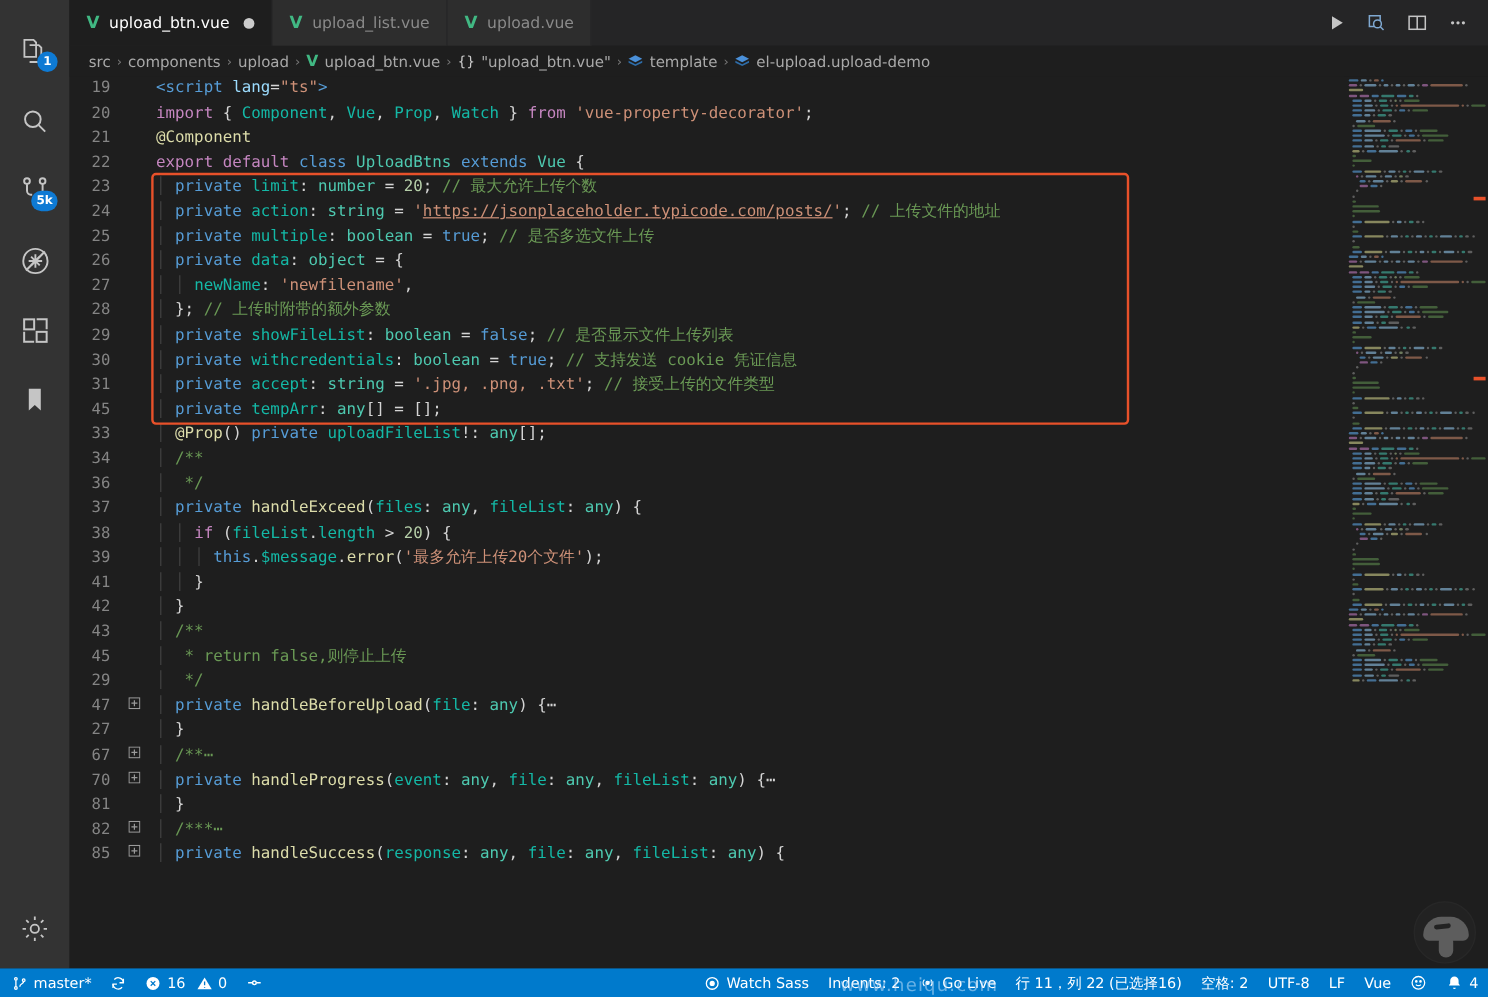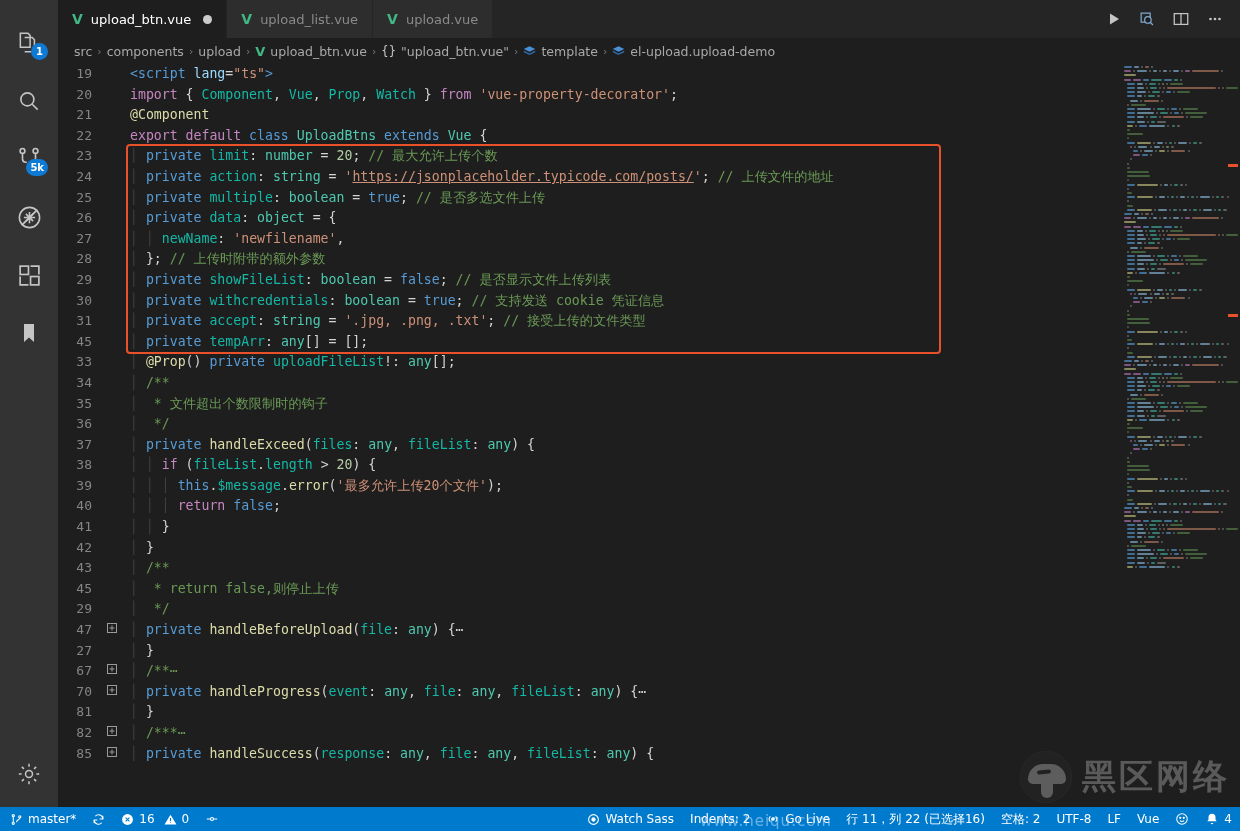--- a/index.html
+++ b/index.html
@@ -388,26 +388,24 @@
             <div class="line"><span class="lnum">25</span><span class="fold"></span><span class="ltext"><span class="ig">│ </span><span class="t-key">private </span><span class="t-ident">multiple</span><span class="t-punct">: </span><span class="t-type">boolean</span><span class="t-punct"> = </span><span class="t-const">true</span><span class="t-punct">; </span><span class="t-cmt">// 是否多选文件上传</span></span></div>
             <div class="line"><span class="lnum">26</span><span class="fold"></span><span class="ltext"><span class="ig">│ </span><span class="t-key">private </span><span class="t-ident">data</span><span class="t-punct">: </span><span class="t-type">object</span><span class="t-punct"> = {</span></span></div>
             <div class="line"><span class="lnum">27</span><span class="fold"></span><span class="ltext"><span class="ig">│ </span><span class="ig">│ </span><span class="t-ident">newName</span><span class="t-punct">: </span><span class="t-str">'newfilename'</span><span class="t-punct">,</span></span></div>
             <div class="line"><span class="lnum">28</span><span class="fold"></span><span class="ltext"><span class="ig">│ </span><span class="t-punct">}; </span><span class="t-cmt">// 上传时附带的额外参数</span></span></div>
             <div class="line"><span class="lnum">29</span><span class="fold"></span><span class="ltext"><span class="ig">│ </span><span class="t-key">private </span><span class="t-ident">showFileList</span><span class="t-punct">: </span><span class="t-type">boolean</span><span class="t-punct"> = </span><span class="t-const">false</span><span class="t-punct">; </span><span class="t-cmt">// 是否显示文件上传列表</span></span></div>
             <div class="line"><span class="lnum">30</span><span class="fold"></span><span class="ltext"><span class="ig">│ </span><span class="t-key">private </span><span class="t-ident">withcredentials</span><span class="t-punct">: </span><span class="t-type">boolean</span><span class="t-punct"> = </span><span class="t-const">true</span><span class="t-punct">; </span><span class="t-cmt">// 支持发送 cookie 凭证信息</span></span></div>
             <div class="line"><span class="lnum">31</span><span class="fold"></span><span class="ltext"><span class="ig">│ </span><span class="t-key">private </span><span class="t-ident">accept</span><span class="t-punct">: </span><span class="t-type">string</span><span class="t-punct"> = </span><span class="t-str">'.jpg, .png, .txt'</span><span class="t-punct">; </span><span class="t-cmt">// 接受上传的文件类型</span></span></div>
             <div class="line"><span class="lnum">45</span><span class="fold"></span><span class="ltext"><span class="ig">│ </span><span class="t-key">private </span><span class="t-ident">tempArr</span><span class="t-punct">: </span><span class="t-type">any</span><span class="t-punct">[] = [];</span></span></div>
             <div class="line"><span class="lnum">33</span><span class="fold"></span><span class="ltext"><span class="ig">│ </span><span class="t-deco">@Prop</span><span class="t-punct">() </span><span class="t-key">private </span><span class="t-ident">uploadFileList</span><span class="t-punct">!: </span><span class="t-type">any</span><span class="t-punct">[];</span></span></div>
             <div class="line"><span class="lnum">34</span><span class="fold"></span><span class="ltext"><span class="ig">│ </span><span class="t-cmt">/**</span></span></div>
-            <div class="line"><span class="lnum">35</span><span class="fold"></span><span class="ltext"><span class="ig">│ </span><span class="t-cmt"> * 文件超出个数限制时的钩子</span></span></div>
             <div class="line"><span class="lnum">36</span><span class="fold"></span><span class="ltext"><span class="ig">│ </span><span class="t-cmt"> */</span></span></div>
             <div class="line"><span class="lnum">37</span><span class="fold"></span><span class="ltext"><span class="ig">│ </span><span class="t-key">private </span><span class="t-fn">handleExceed</span><span class="t-punct">(</span><span class="t-ident">files</span><span class="t-punct">: </span><span class="t-type">any</span><span class="t-punct">, </span><span class="t-ident">fileList</span><span class="t-punct">: </span><span class="t-type">any</span><span class="t-punct">) {</span></span></div>
             <div class="line"><span class="lnum">38</span><span class="fold"></span><span class="ltext"><span class="ig">│ </span><span class="ig">│ </span><span class="t-ctl">if </span><span class="t-punct">(</span><span class="t-ident">fileList</span><span class="t-punct">.</span><span class="t-ident">length</span><span class="t-punct"> &gt; </span><span class="t-num">20</span><span class="t-punct">) {</span></span></div>
             <div class="line"><span class="lnum">39</span><span class="fold"></span><span class="ltext"><span class="ig">│ </span><span class="ig">│ </span><span class="ig">│ </span><span class="t-this">this</span><span class="t-punct">.</span><span class="t-ident">$message</span><span class="t-punct">.</span><span class="t-fn">error</span><span class="t-punct">(</span><span class="t-str">'最多允许上传20个文件'</span><span class="t-punct">);</span></span></div>
-            <div class="line"><span class="lnum">40</span><span class="fold"></span><span class="ltext"><span class="ig">│ </span><span class="ig">│ </span><span class="ig">│ </span><span class="t-ctl">return </span><span class="t-const">false</span><span class="t-punct">;</span></span></div>
             <div class="line"><span class="lnum">41</span><span class="fold"></span><span class="ltext"><span class="ig">│ </span><span class="ig">│ </span><span class="t-punct">}</span></span></div>
             <div class="line"><span class="lnum">42</span><span class="fold"></span><span class="ltext"><span class="ig">│ </span><span class="t-punct">}</span></span></div>
             <div class="line"><span class="lnum">43</span><span class="fold"></span><span class="ltext"><span class="ig">│ </span><span class="t-cmt">/**</span></span></div>
             <div class="line"><span class="lnum">45</span><span class="fold"></span><span class="ltext"><span class="ig">│ </span><span class="t-cmt"> * return false,则停止上传</span></span></div>
             <div class="line"><span class="lnum">29</span><span class="fold"></span><span class="ltext"><span class="ig">│ </span><span class="t-cmt"> */</span></span></div>
             <div class="line"><span class="lnum">47</span><span class="fold"><svg width="10" height="10" viewBox="0 0 10 10" fill="none" stroke="#9a9a9a" stroke-width="1">
                   <rect x="0.5" y="0.5" width="9" height="9"></rect>
                   <path d="M5 2.5v5M2.5 5h5"></path>
                 </svg></span><span class="ltext"><span class="ig">│ </span><span class="t-key">private </span><span class="t-fn">handleBeforeUpload</span><span class="t-punct">(</span><span class="t-ident">file</span><span class="t-punct">: </span><span class="t-type">any</span><span class="t-punct">) {</span><span class="t-punct">⋯</span></span></div>
             <div class="line"><span class="lnum">27</span><span class="fold"></span><span class="ltext"><span class="ig">│ </span><span class="t-punct">}</span></span></div>
@@ -1078,21 +1076,20 @@
             <div class="mm-line" style="left: 51.5px; top: 501.8px; width: 3.45px; background: rgb(58, 138, 124); opacity: 0.85;"></div>
             <div class="mm-line" style="left: 56.95px; top: 501.8px; width: 3.45px; background: rgb(106, 106, 106); opacity: 0.85;"></div>
           </div>
 
         <div class="watermark">
           <div class="wm-logo">
             <div class="wm-cap"></div>
             <div class="wm-eye"></div>
             <div class="wm-stem"></div>
           </div>
-          <div class="wm-text">黑区网络</div>
         </div>
       </div>
     </div>
   </div>
 
   <div class="statusbar">
     <div class="sb-left">
 
       <div class="sb-item first">
         <span class="sb-ic">

